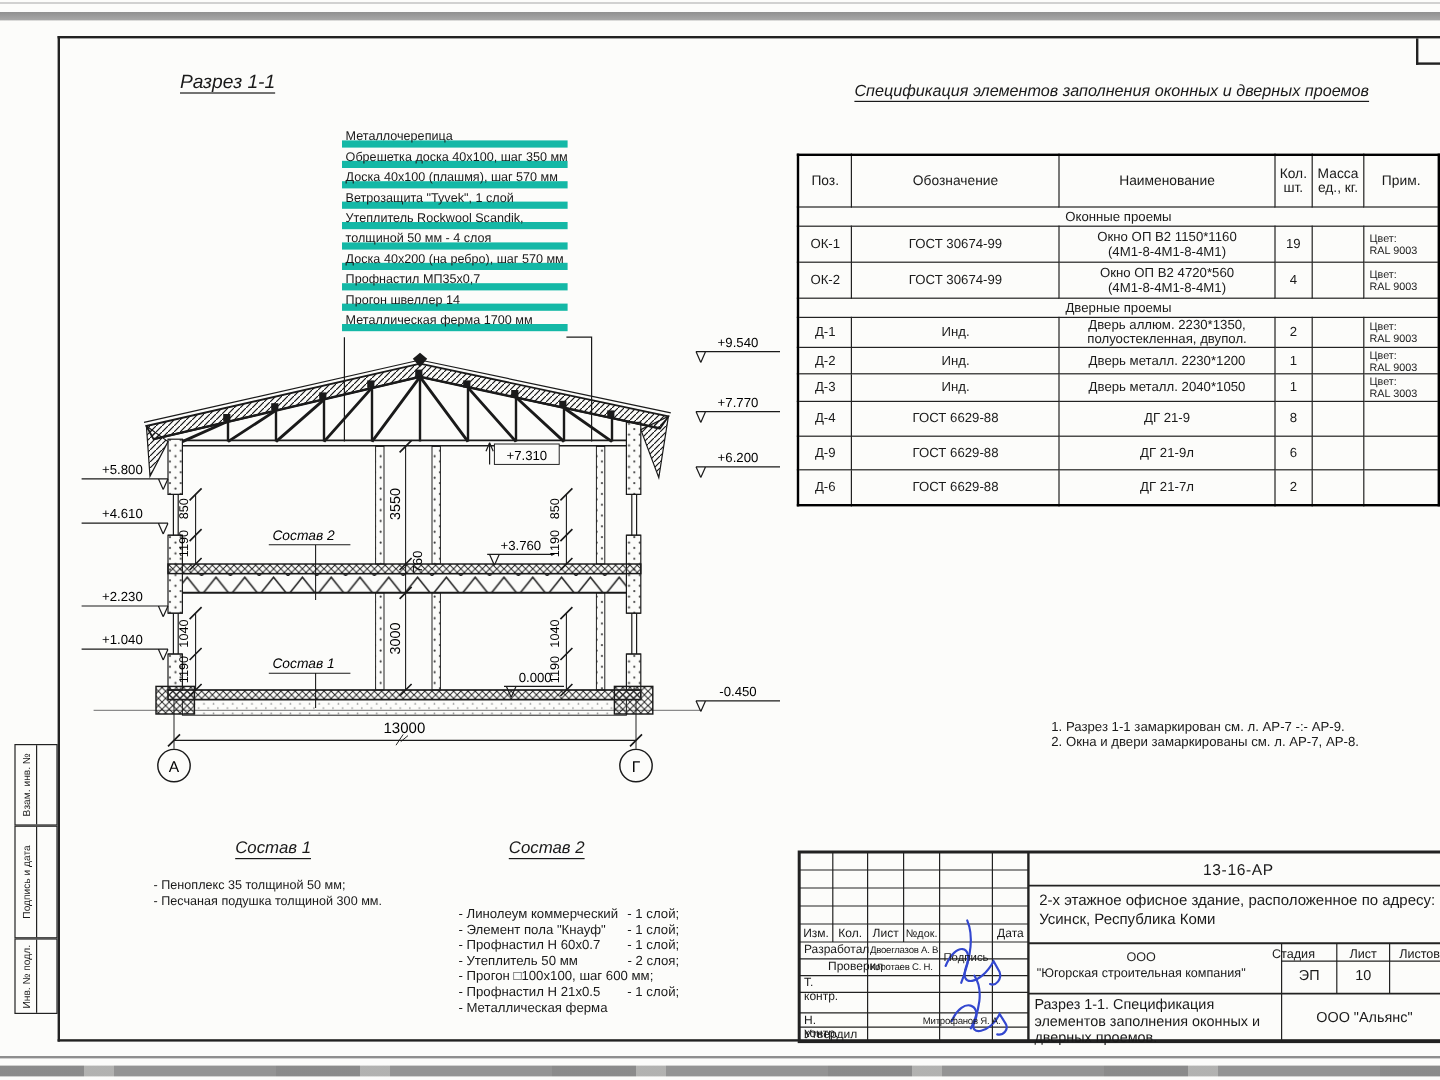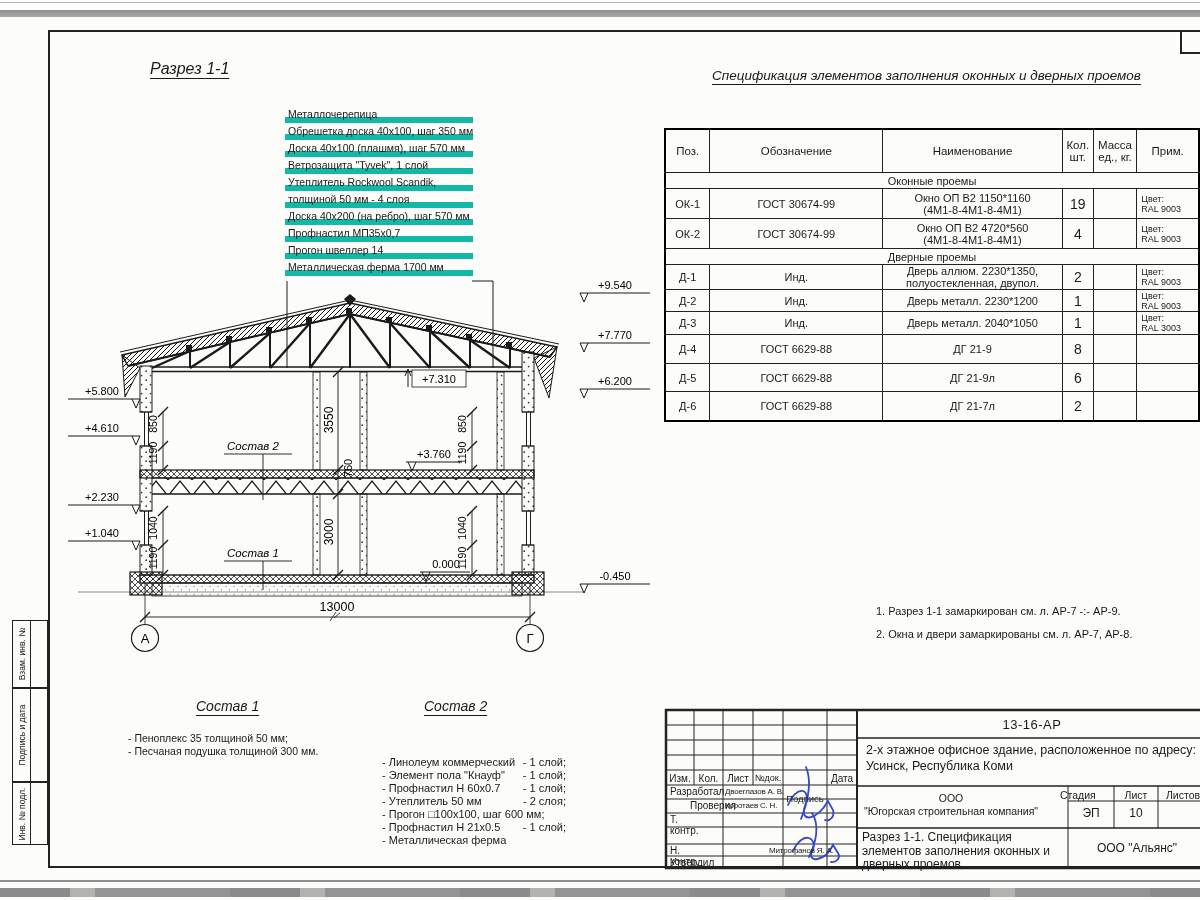--- a/index.html
+++ b/index.html
@@ -35,24 +35,24 @@
   .s2row{display:flex;justify-content:space-between;}
   
   .spec-wrap{left:664px;top:128px;}
   table.spec{border-collapse:collapse;table-layout:fixed;}
   table.spec td,table.spec th{border:1px solid #222;font-weight:normal;
      font-size:11px;padding:0 2px;text-align:center;overflow:hidden;}
   table.spec th{height:42px;white-space:pre-line;font-size:11.5px;}
   table.spec .sec td{height:15px;font-size:11px;}
   table.spec td{white-space:pre-line;line-height:12px;}
   table.spec .c-note{text-align:left;font-size:9px;line-height:10px;padding-left:4px;}
-  table.spec .c-qty{font-size:14px;}
+  table.spec .c-qty{font-size:11px;}
   table.spec{border:2px solid #000000;}
   
-  .notes{left:876px;top:600px;font-size:11px;line-height:23px;white-space:pre-line;}
+  .notes{left:876px;top:600px;font-size:11px;line-height:13px;white-space:pre-line;}
   
   .sside{left:12px;width:36px;border:1.5px solid #222;box-sizing:border-box;}
   .sside .div{position:absolute;left:17px;top:0;bottom:0;border-left:1px solid #222;}
   .sside span{position:absolute;top:50%;left:9px;transform:translate(-50%,-50%) rotate(-90deg);
      white-space:nowrap;font-size:8.5px;}
   
   .tbt{position:absolute;font-size:10px;}
   .tb-doc{left:857px;top:717px;width:350px;text-align:center;font-size:13px;letter-spacing:.5px;}
   .tb-proj{left:866px;top:742px;width:345px;font-size:12.5px;line-height:16px;}
   .tb-org{left:857px;top:792px;width:188px;text-align:center;font-size:10.5px;line-height:13px;white-space:pre-line;}
@@ -361,21 +361,21 @@
           </tr>
           <tr style="height: 29px;">
             <td class="c-pos">Д-4</td>
             <td class="c-doc">ГОСТ 6629-88</td>
             <td class="c-name">ДГ 21-9</td>
             <td class="c-qty">8</td>
             <td class="c-mass"></td>
             <td class="c-note"></td>
           </tr>
           <tr style="height: 28px;">
-            <td class="c-pos">Д-5</td>
+            <td class="c-pos">Д-9</td>
             <td class="c-doc">ГОСТ 6629-88</td>
             <td class="c-name">ДГ 21-9л</td>
             <td class="c-qty">6</td>
             <td class="c-mass"></td>
             <td class="c-note"></td>
           </tr>
           <tr style="height: 29px;">
             <td class="c-pos">Д-6</td>
             <td class="c-doc">ГОСТ 6629-88</td>
             <td class="c-name">ДГ 21-7л</td>

